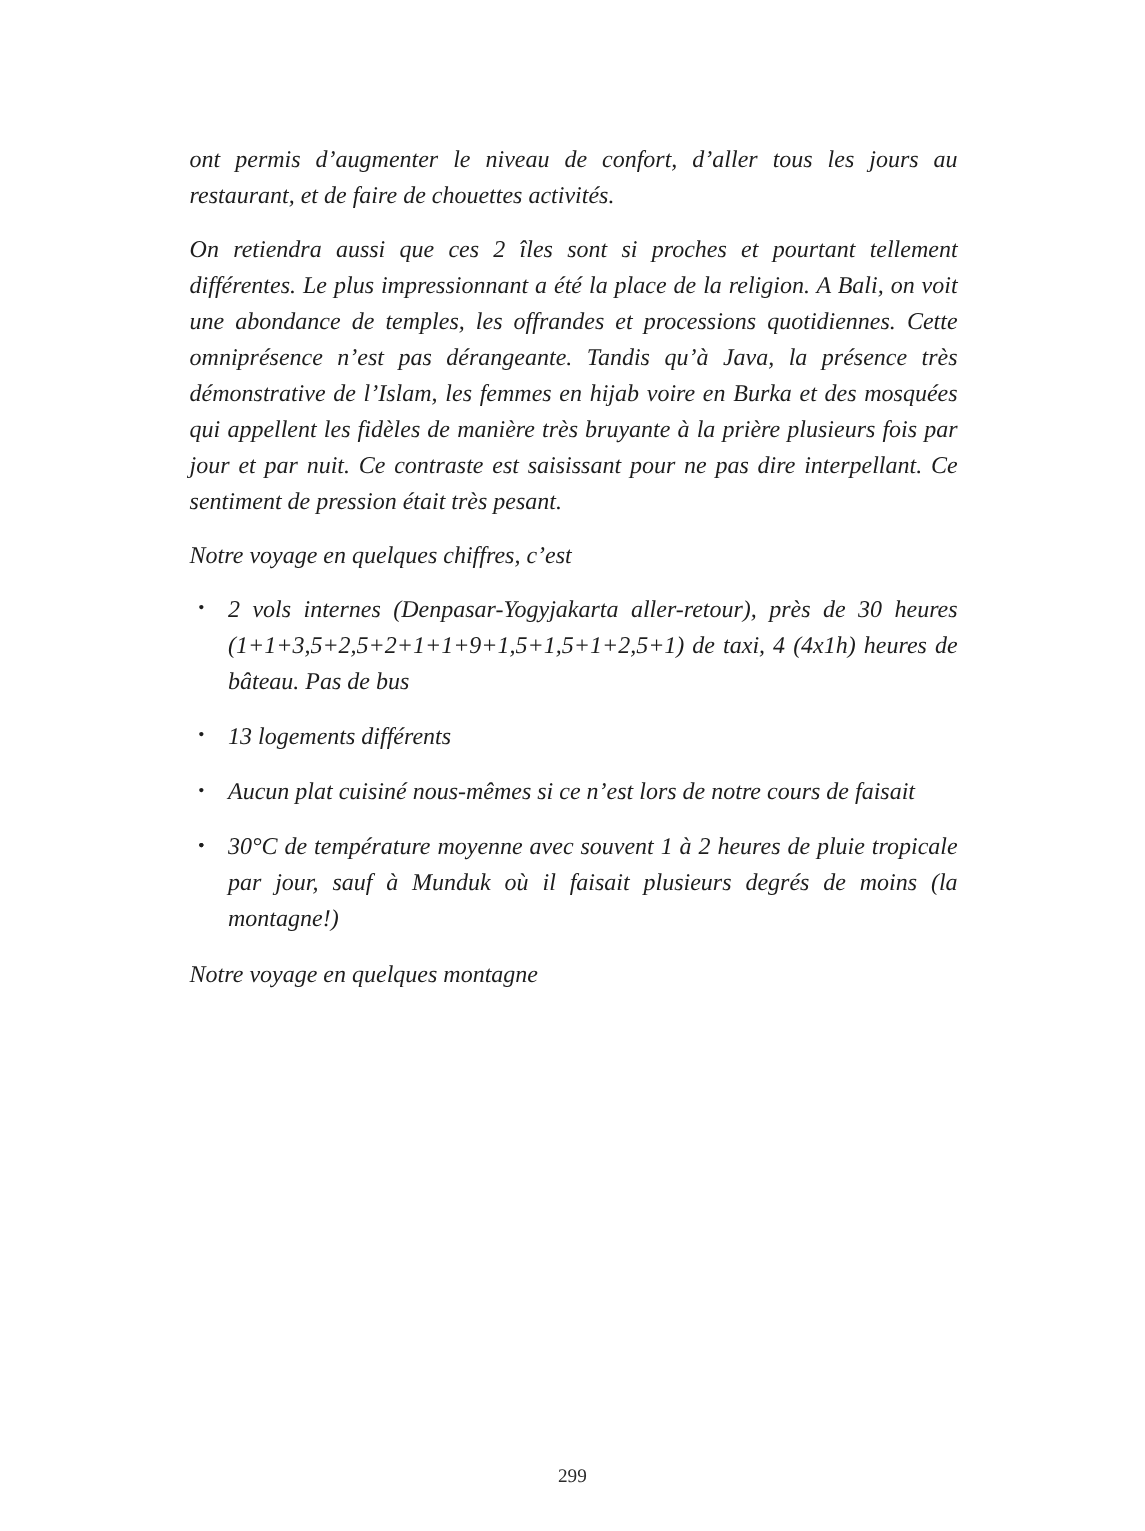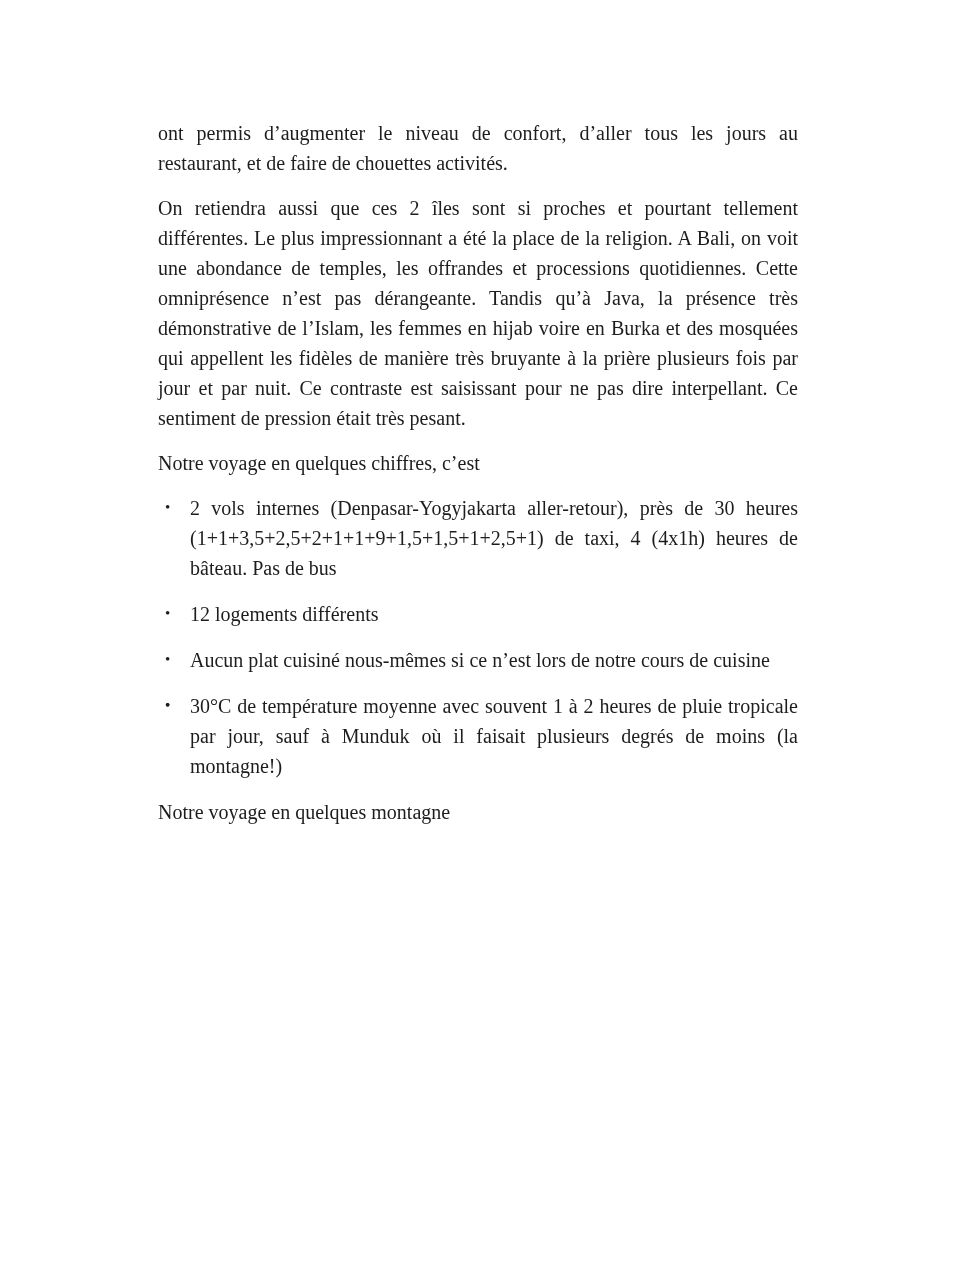--- a/index.html
+++ b/index.html
@@ -14,20 +14,21 @@
     background: #ffffff;
     font-family: "Liberation Serif", "DejaVu Serif", serif;
     color: #1d1d1d;
     overflow: hidden;
   }
   .content {
     position: absolute;
     left: 158px;
     top: 118px;
     width: 640px;
+    font-style: italic;
   }
   .para {
     font-size: 20px;
     line-height: 30px;
     text-align: justify;
     margin: 0 0 15px 0;
   }
   .line {
     font-size: 20px;
     line-height: 30px;
@@ -74,30 +75,31 @@
     <p class="para">On retiendra aussi que ces 2 îles sont si proches et pourtant tellement différentes. Le plus impressionnant a été la place de la religion. A Bali, on voit une abondance de temples, les offrandes et processions quotidiennes. Cette omniprésence n’est pas dérangeante. Tandis qu’à Java, la présence très démonstrative de l’Islam, les femmes en hijab voire en Burka et des mosquées qui appellent les fidèles de manière très bruyante à la prière plusieurs fois par jour et par nuit. Ce contraste est saisissant pour ne pas dire interpellant. Ce sentiment de pression était très pesant.</p>
 
 
     <p class="line">Notre voyage en quelques chiffres, c’est</p>
 
     <ul class="stats">
       <li>
         <span class="bullet">•</span><span>2 vols internes (Denpasar-Yogyjakarta aller-retour), près de 30 heures (1+1+3,5+2,5+2+1+1+9+1,5+1,5+1+2,5+1) de taxi, 4 (4x1h) heures de bâteau. Pas de bus</span>
       </li>
       <li>
-        <span class="bullet">•</span><span>12 logements différents</span>
+        <span class="bullet">•</span><span>13 logements différents</span>
       </li>
       <li>
-        <span class="bullet">•</span><span>Aucun plat cuisiné nous-mêmes si ce n’est lors de notre cours de cuisine</span>
+        <span class="bullet">•</span><span>Aucun plat cuisiné nous-mêmes si ce n’est lors de notre cours de faisait</span>
       </li>
       <li>
         <span class="bullet">•</span>
       </li>
       <li>
         <span class="bullet">•</span><span>30°C de température moyenne avec souvent 1 à 2 heures de pluie tropicale par jour, sauf à Munduk où il faisait plusieurs degrés de moins (la montagne!)</span>
       </li>
     </ul>
 
     <p class="line">Notre voyage en quelques montagne</p>
 
   </div>
 
+  <div class="page-number">299</div>
 </div>
 
 </body></html>

